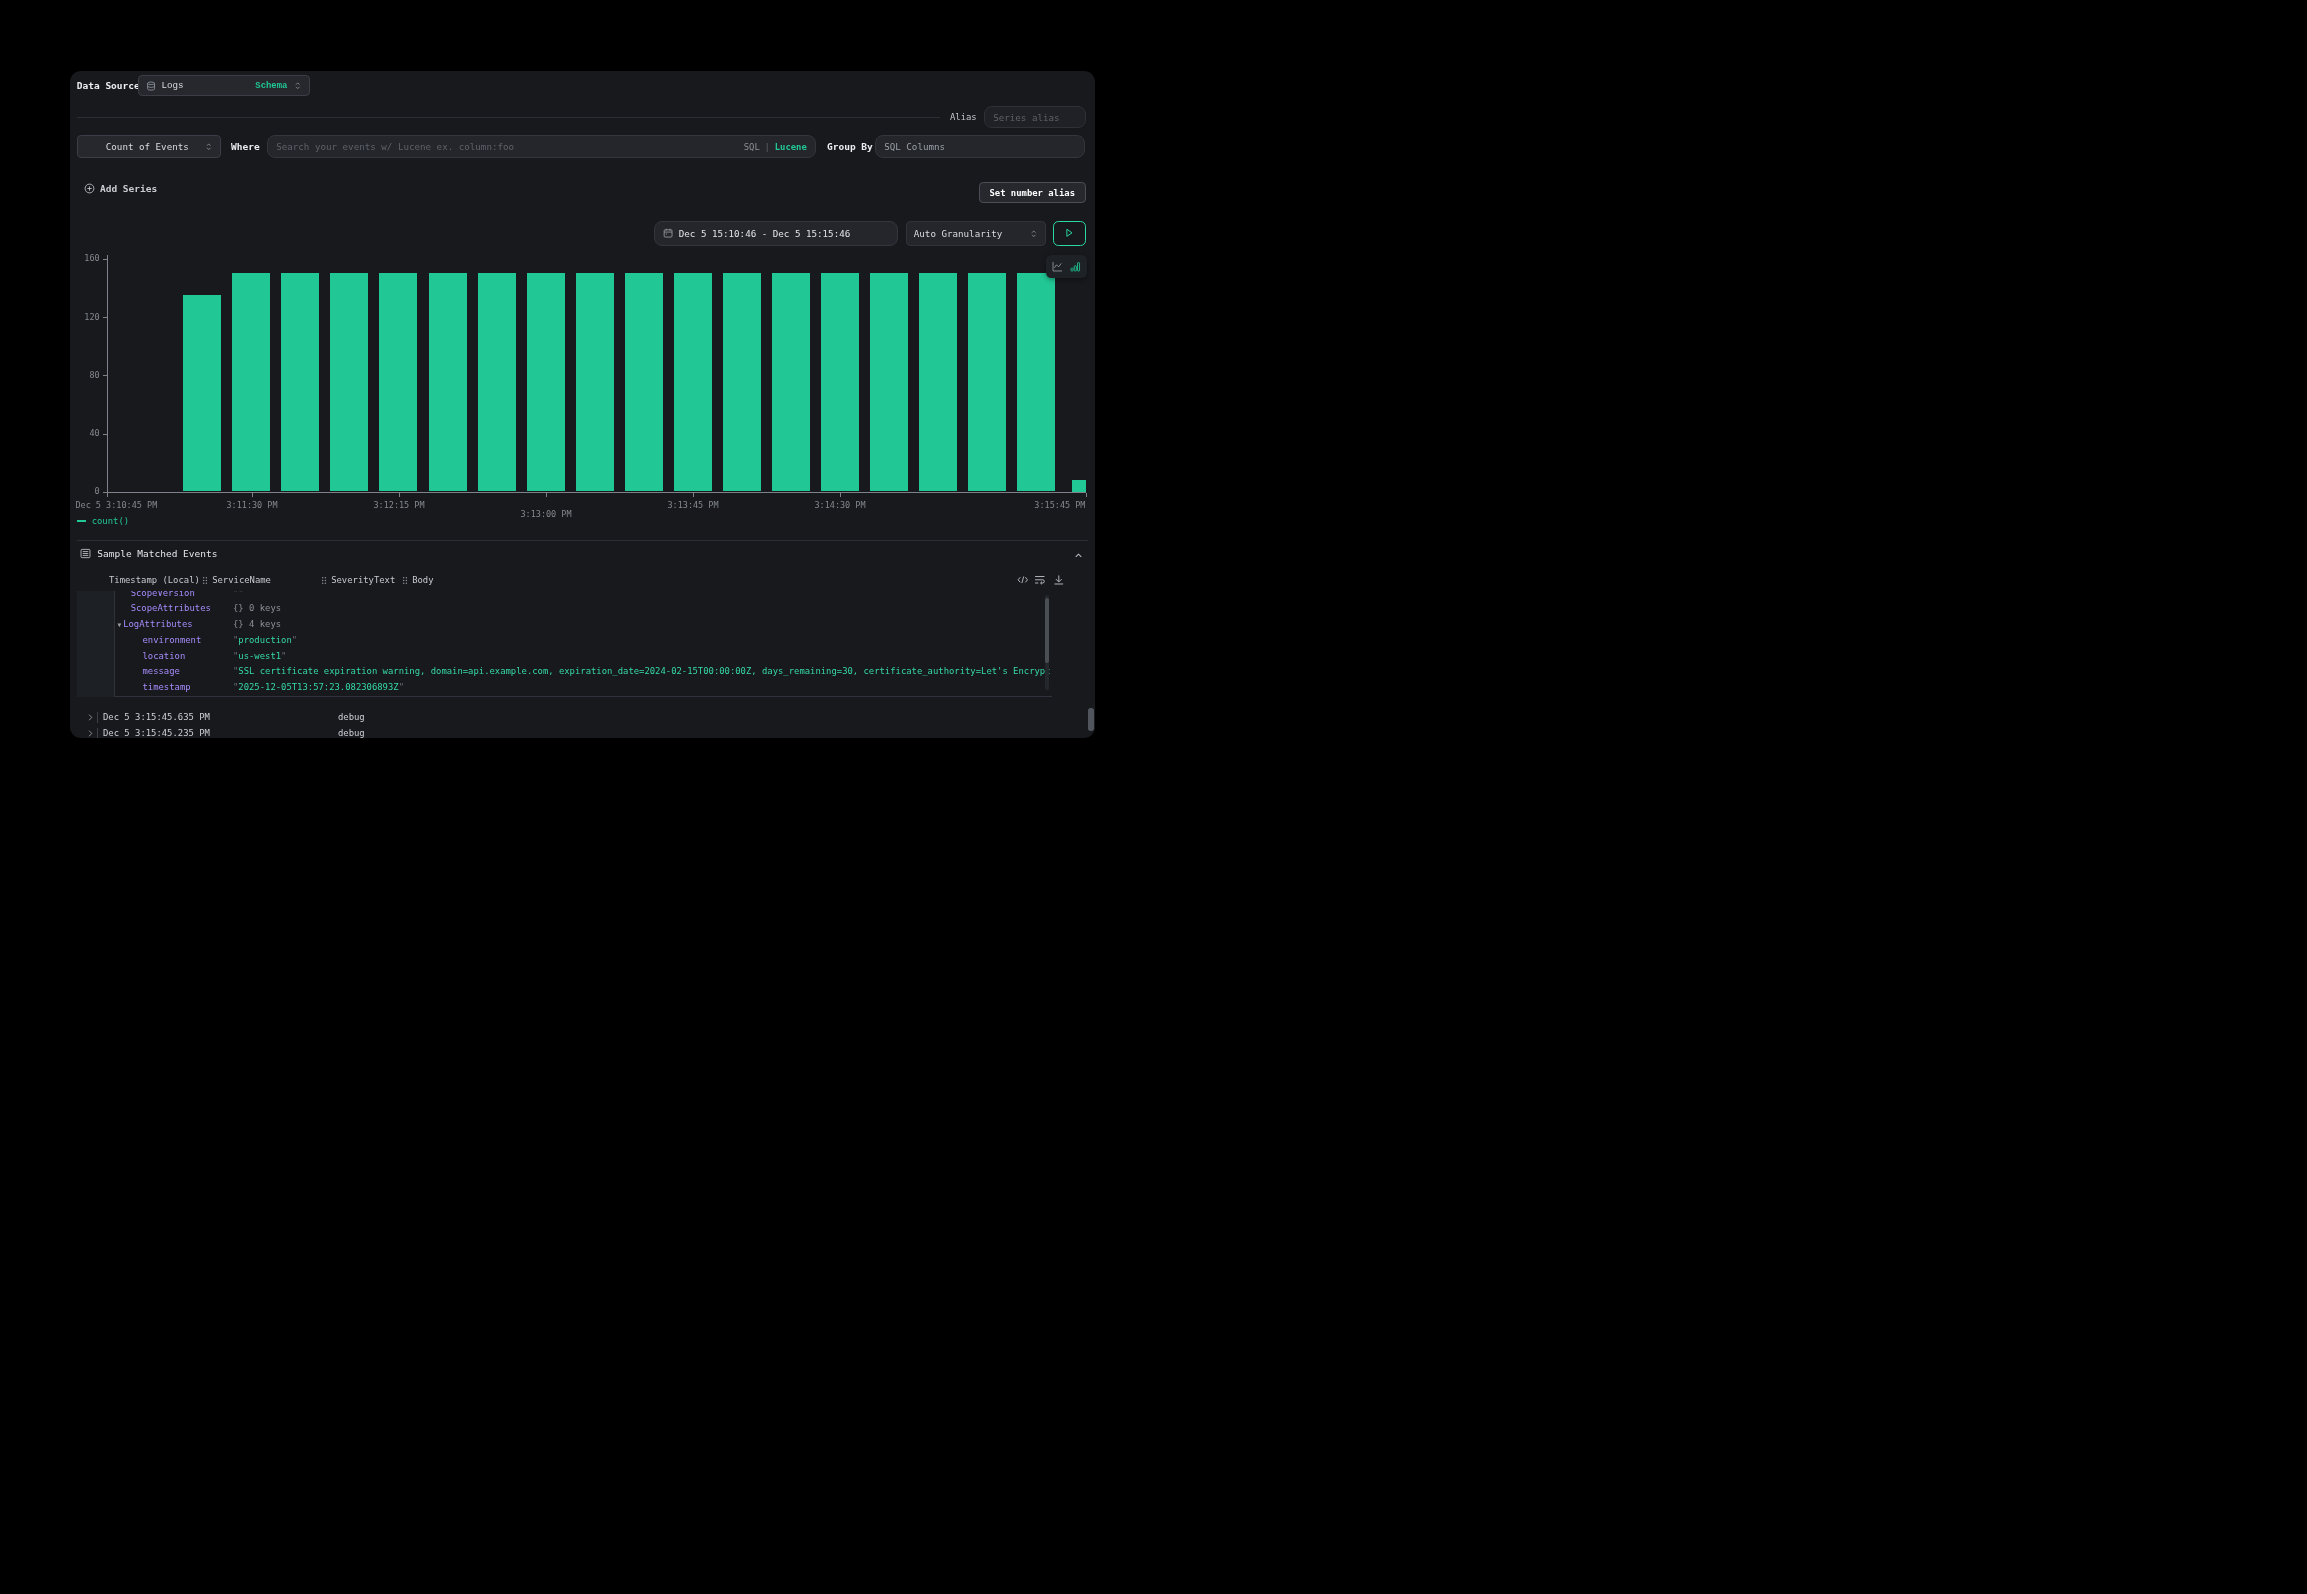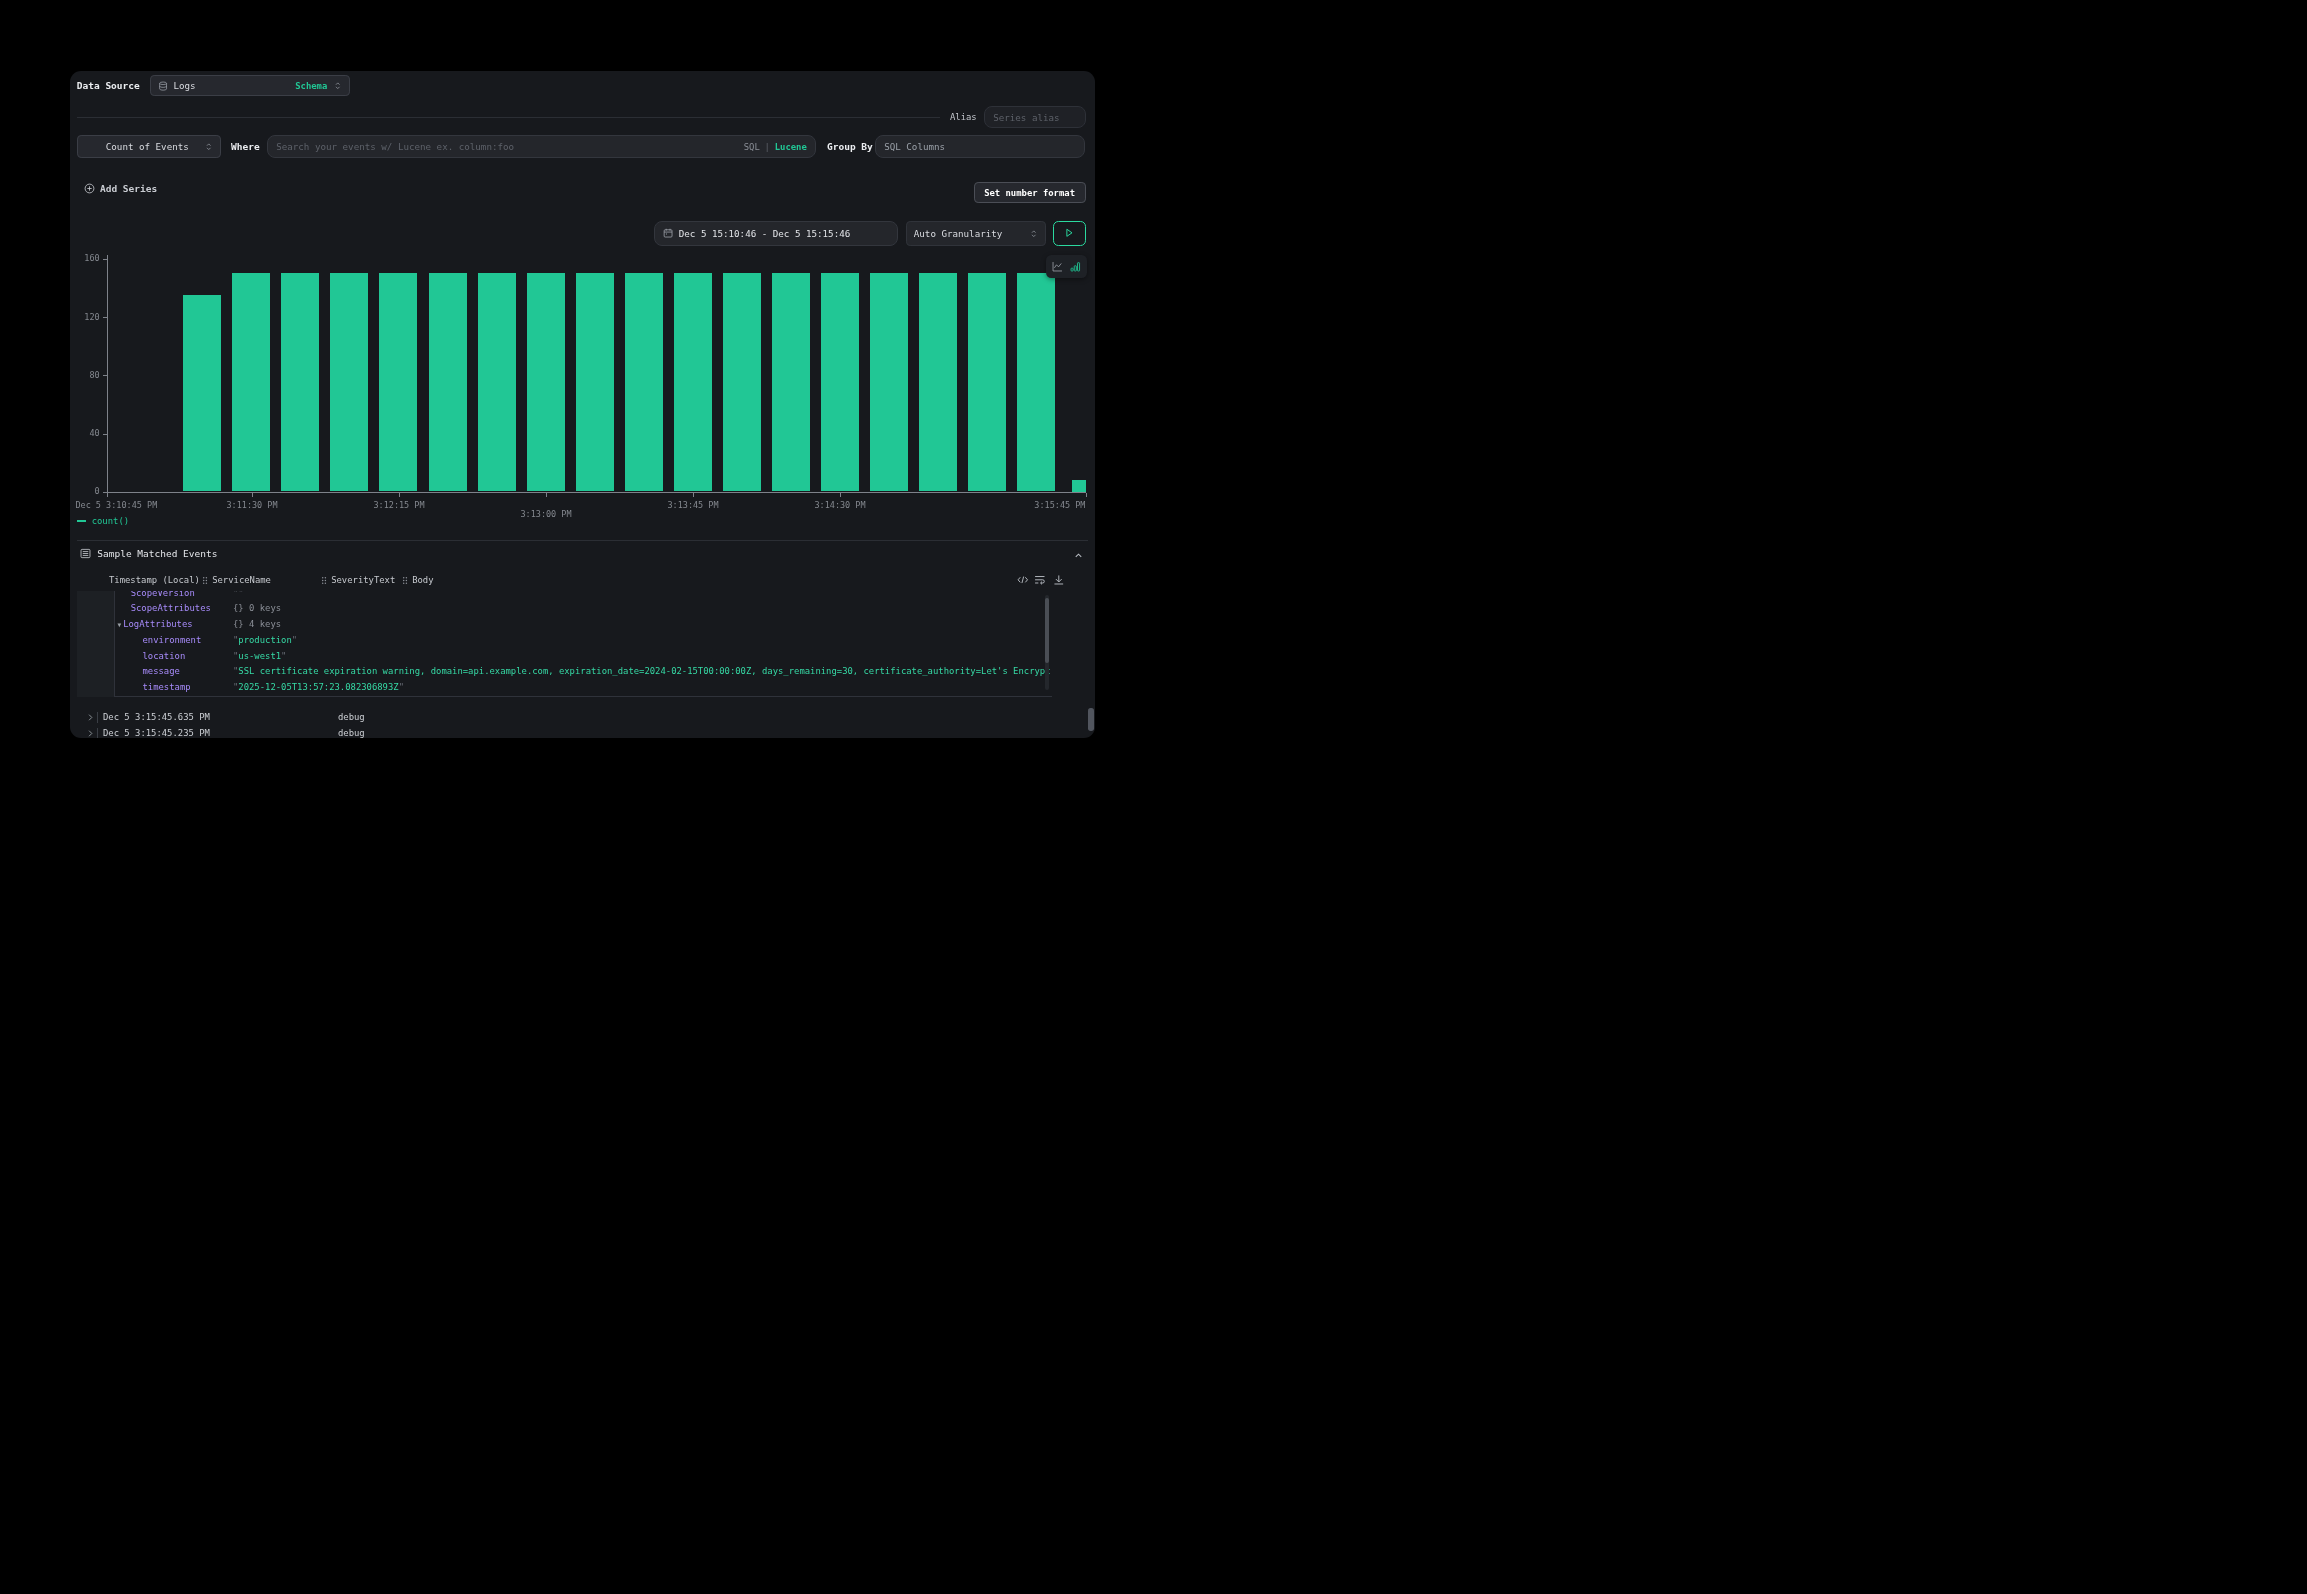--- a/index.html
+++ b/index.html
@@ -77,21 +77,21 @@
   .erow .sev  { position:absolute; left:268px; top:2px; color:#cdd0d5; font-size:8.9px; }
 
   .panel-thumb { position:absolute; right:1.4px; top:637px; width:5.4px; height:23px; background:#51555e; border-radius:2.7px; }
 </style>
 </head>
 <body>
 
 <div class="panel">
 
   <div class="abs lbl" style="left:6.8px; top:8.9px;">Data Source</div>
-  <div class="abs sel" style="left:80px; top:4.1px; width:200px; height:21px;">
+  <div class="abs sel" style="left:68px; top:4.1px; width:172px; height:21px;font-family:Liberation Mono, monospace;">
     <span>
       <svg width="10.2" height="10.2" viewBox="0 0 16 16" fill="none" stroke="#9ba0a8" stroke-width="1.2">
         <ellipse cx="8" cy="3.6" rx="5.4" ry="2"></ellipse>
         <path d="M2.6 3.6 v8.8 a5.4 2 0 0 0 10.8 0 v-8.8"></path>
         <path d="M2.6 8 a5.4 2 0 0 0 10.8 0"></path>
       </svg>
     </span>
     <span class="seltext">Logs</span>
     <span style="flex:1"></span>
     <span class="green" style="font-size:8.9px; font-weight:bold;">Schema</span>
@@ -136,21 +136,21 @@
   <div class="abs" style="left:13.6px; top:112px; display:flex; align-items:center; gap:5.4px;">
     <span>
       <svg width="11" height="11" viewBox="0 0 16 16" fill="none" stroke="#c9ccd2" stroke-width="1.2">
         <circle cx="8" cy="8" r="6.4"></circle>
           <path d="M8 4.8 v6.4 M4.8 8 h6.4"></path>
       </svg>
     </span>
     <span style="color:#c9ccd2; font-size:9.5px; font-weight:bold;">Add Series</span>
   </div>
   <div class="abs" style="right:9.5px; top:111px; height:21px; padding:0 9.5px; background:#26282e; border:0.7px solid #4b4e56; border-radius:4.1px; display:flex; align-items:center; color:#ffffff; font-weight:bold; font-size:8.9px;">
-    <span>Set number format</span>
+    <span>Set number alias</span>
   </div>
 
   <div class="abs inputbox" style="left:584px; top:150px; width:244px; height:24.5px;">
     <span>
       <svg width="10.2" height="10.2" viewBox="0 0 16 16" fill="none" stroke="#9ba0a8" stroke-width="1.3">
         <rect x="1.8" y="2.8" width="12.4" height="11.4" rx="1.6"></rect>
         <path d="M1.8 6.4 h12.4 M5 1.2 v3 M11 1.2 v3"></path>
         <path d="M4.6 9.5 h1.6" stroke-width="1.6"></path>
       </svg>
     </span>

